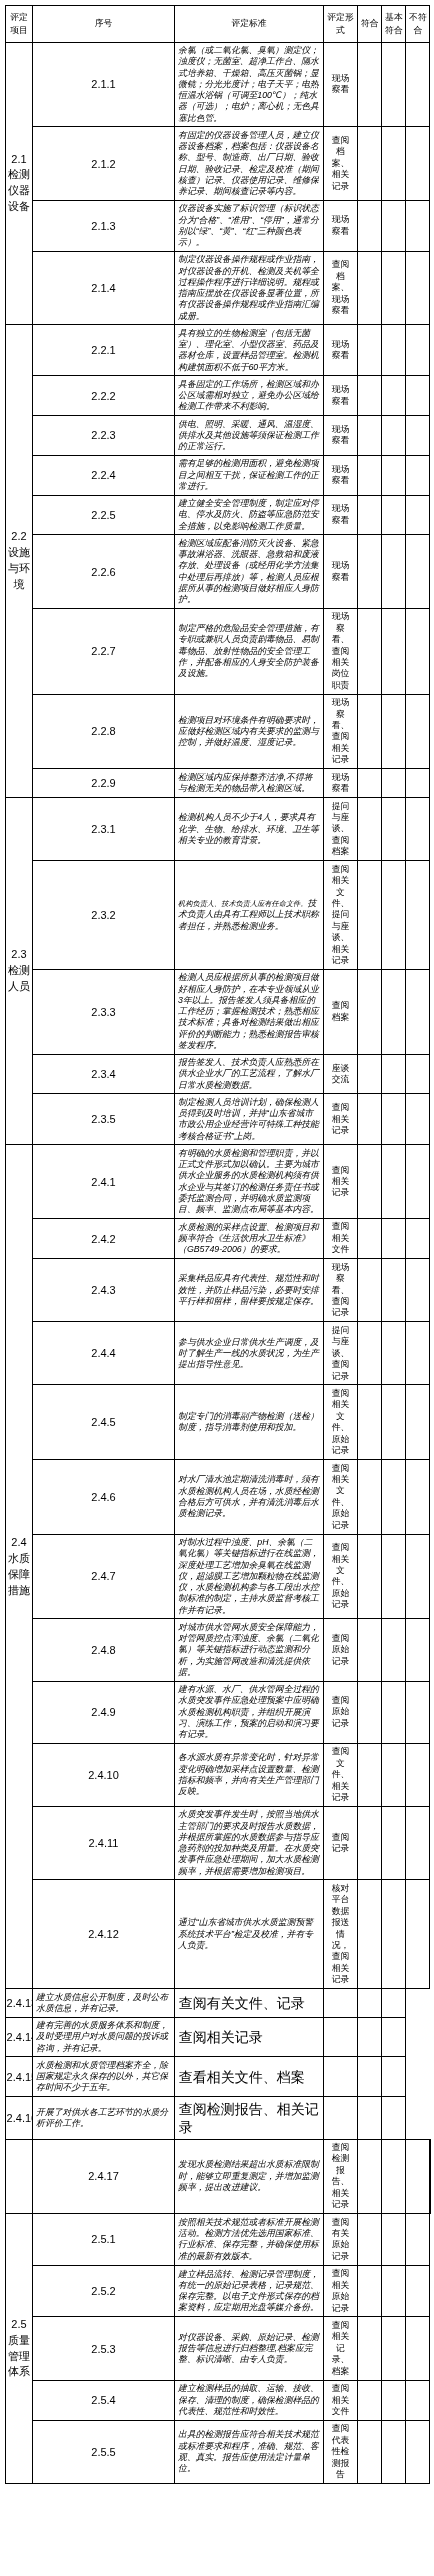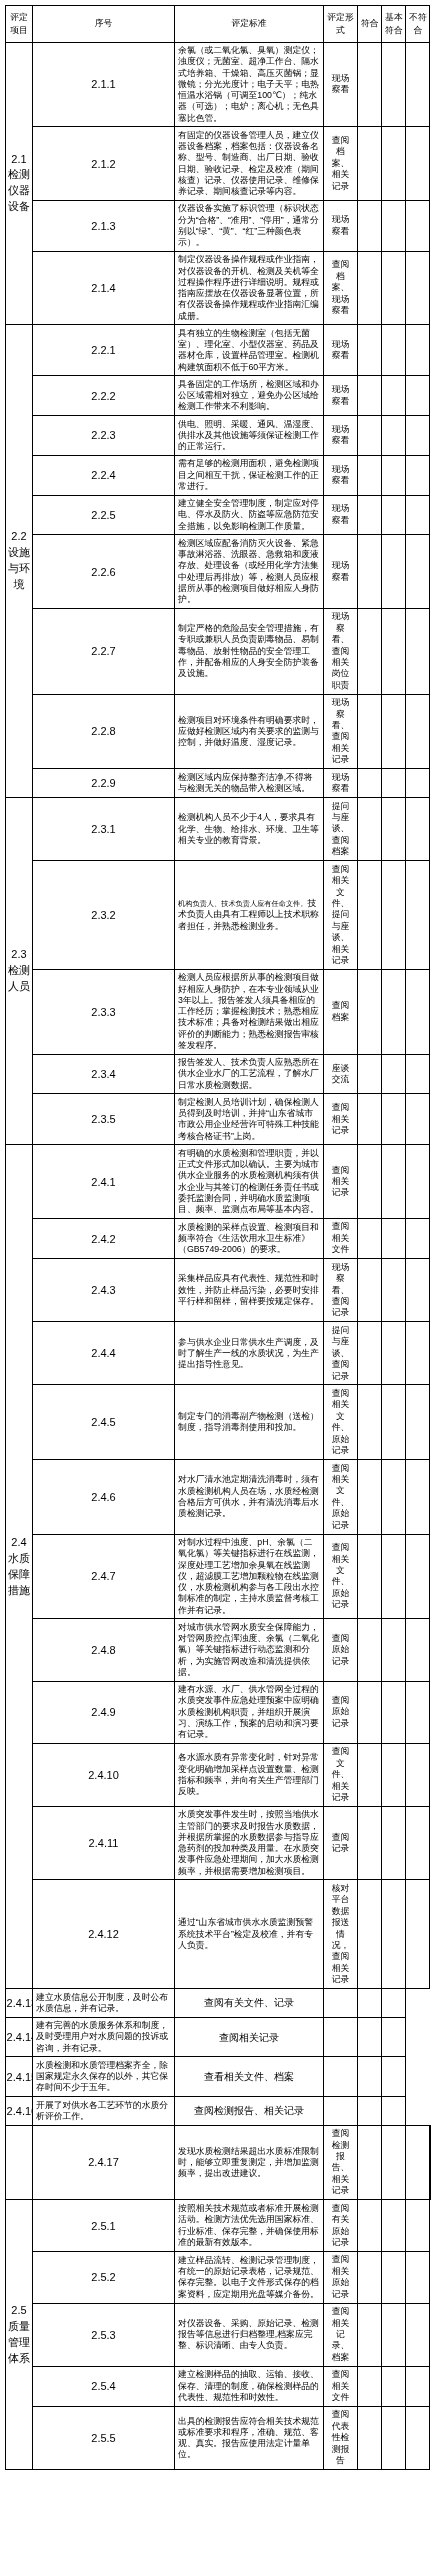--- a/index.html
+++ b/index.html
@@ -48,32 +48,33 @@
   td.seq-cell {
     font-size: 11px;
     text-align: center;
     padding: 1.3px 0.6px;
   }
   td.standard-cell {
     font-size: 8.8px;
     line-height: 1.28;
     text-align: left;
     padding: 2.5px 3.1px;
+    font-style: italic;
   }
   td.method-cell {
     font-size: 8.8px;
     line-height: 1.3;
     text-align: center;
     padding: 2.5px 4.4px;
     margin-top: 28px;
   }
   td.method-cell-wide {
-    font-size: 10px;
+    font-size: 14px;
     line-height: 1.3;
-    text-align: center;
+    text-align: left;
     padding: 2.5px 3.8px;
   }
   td.check-cell { padding: 0; }
   td.ghost-cell { border: none; background: #fff; }
   td.thick-right { border-right: 2.5px solid #000; }
   .small-text { font-size: 7.2px; margin-top: 17px; }
 </style>
 </head>
 <body>
 

